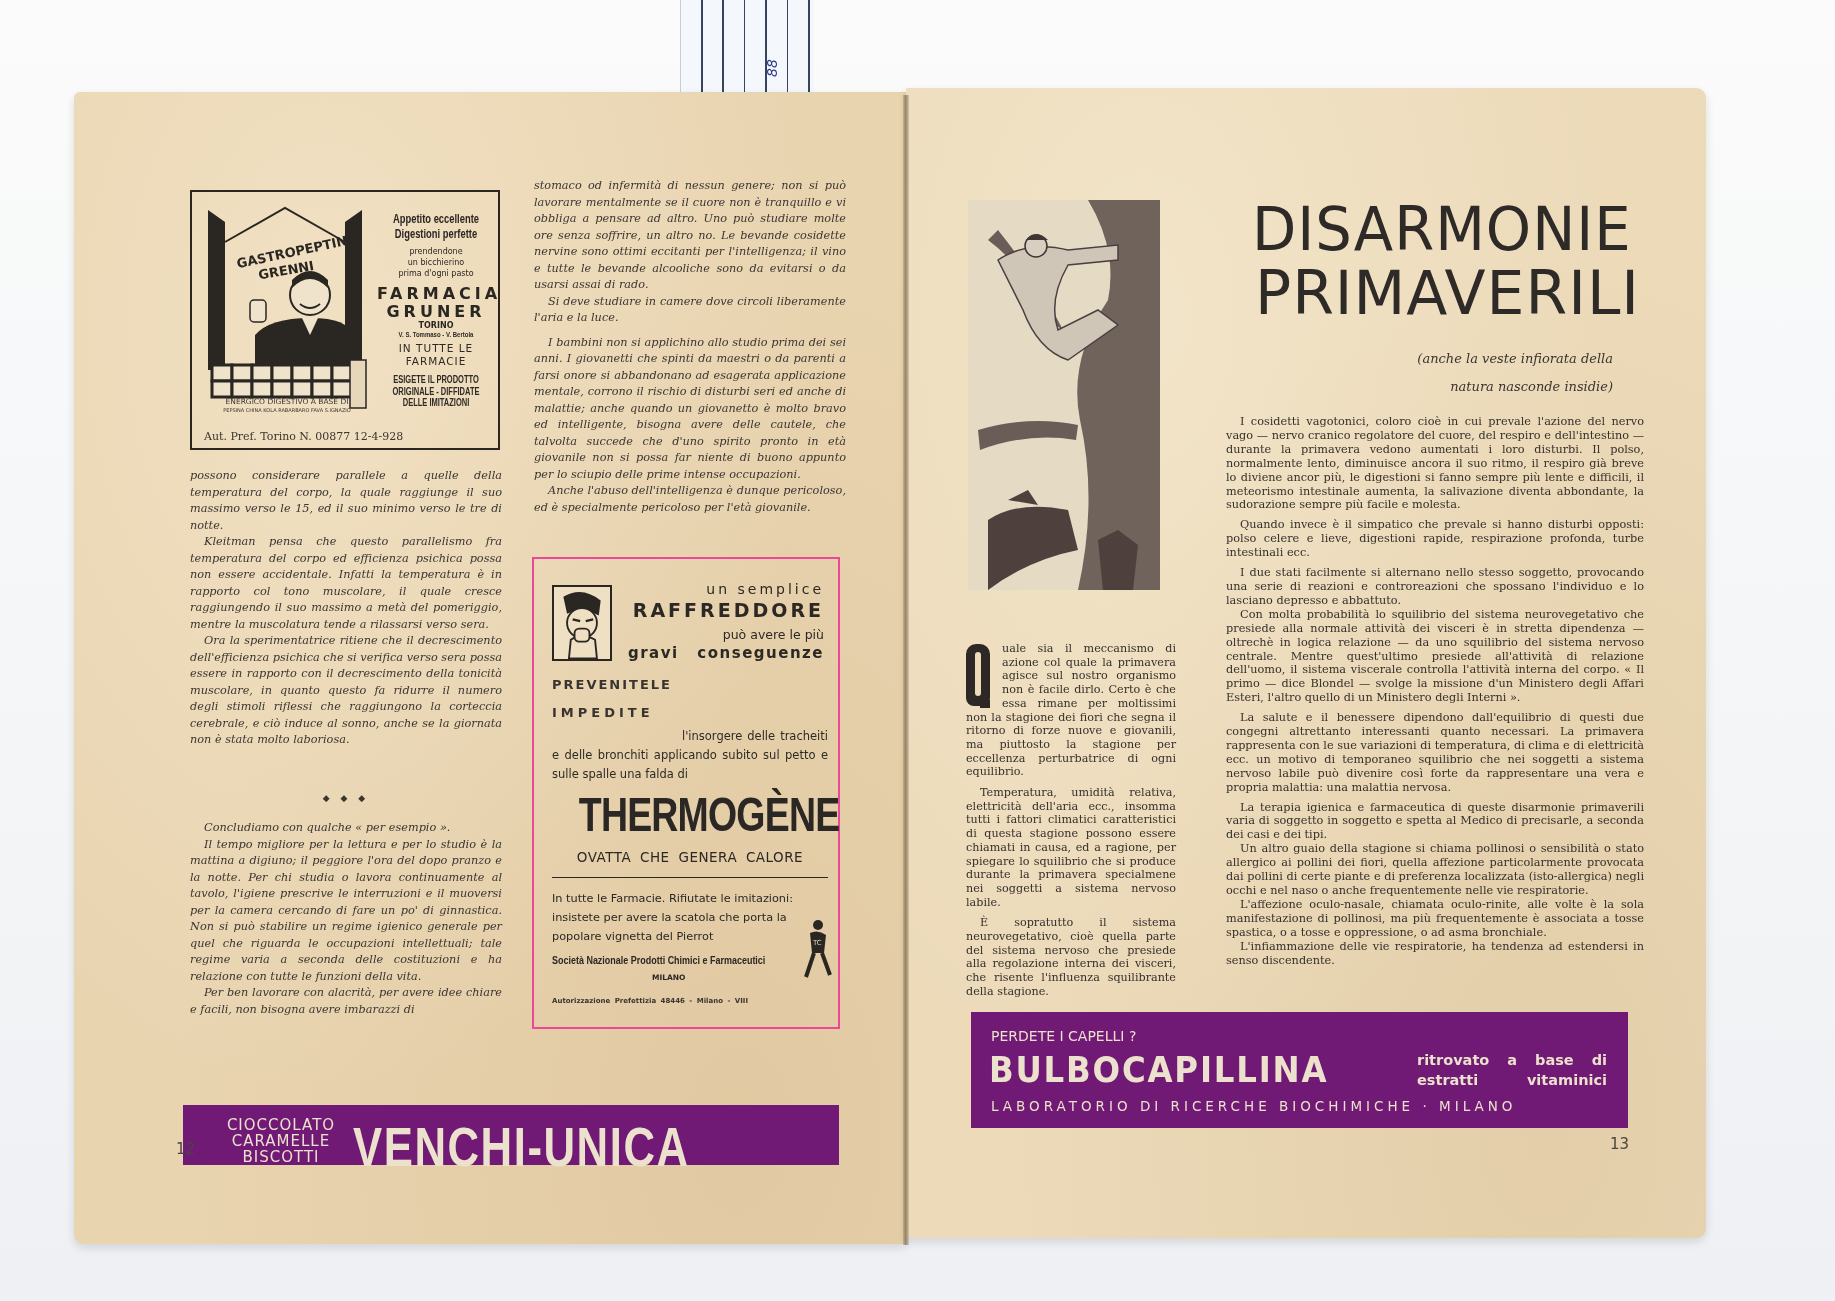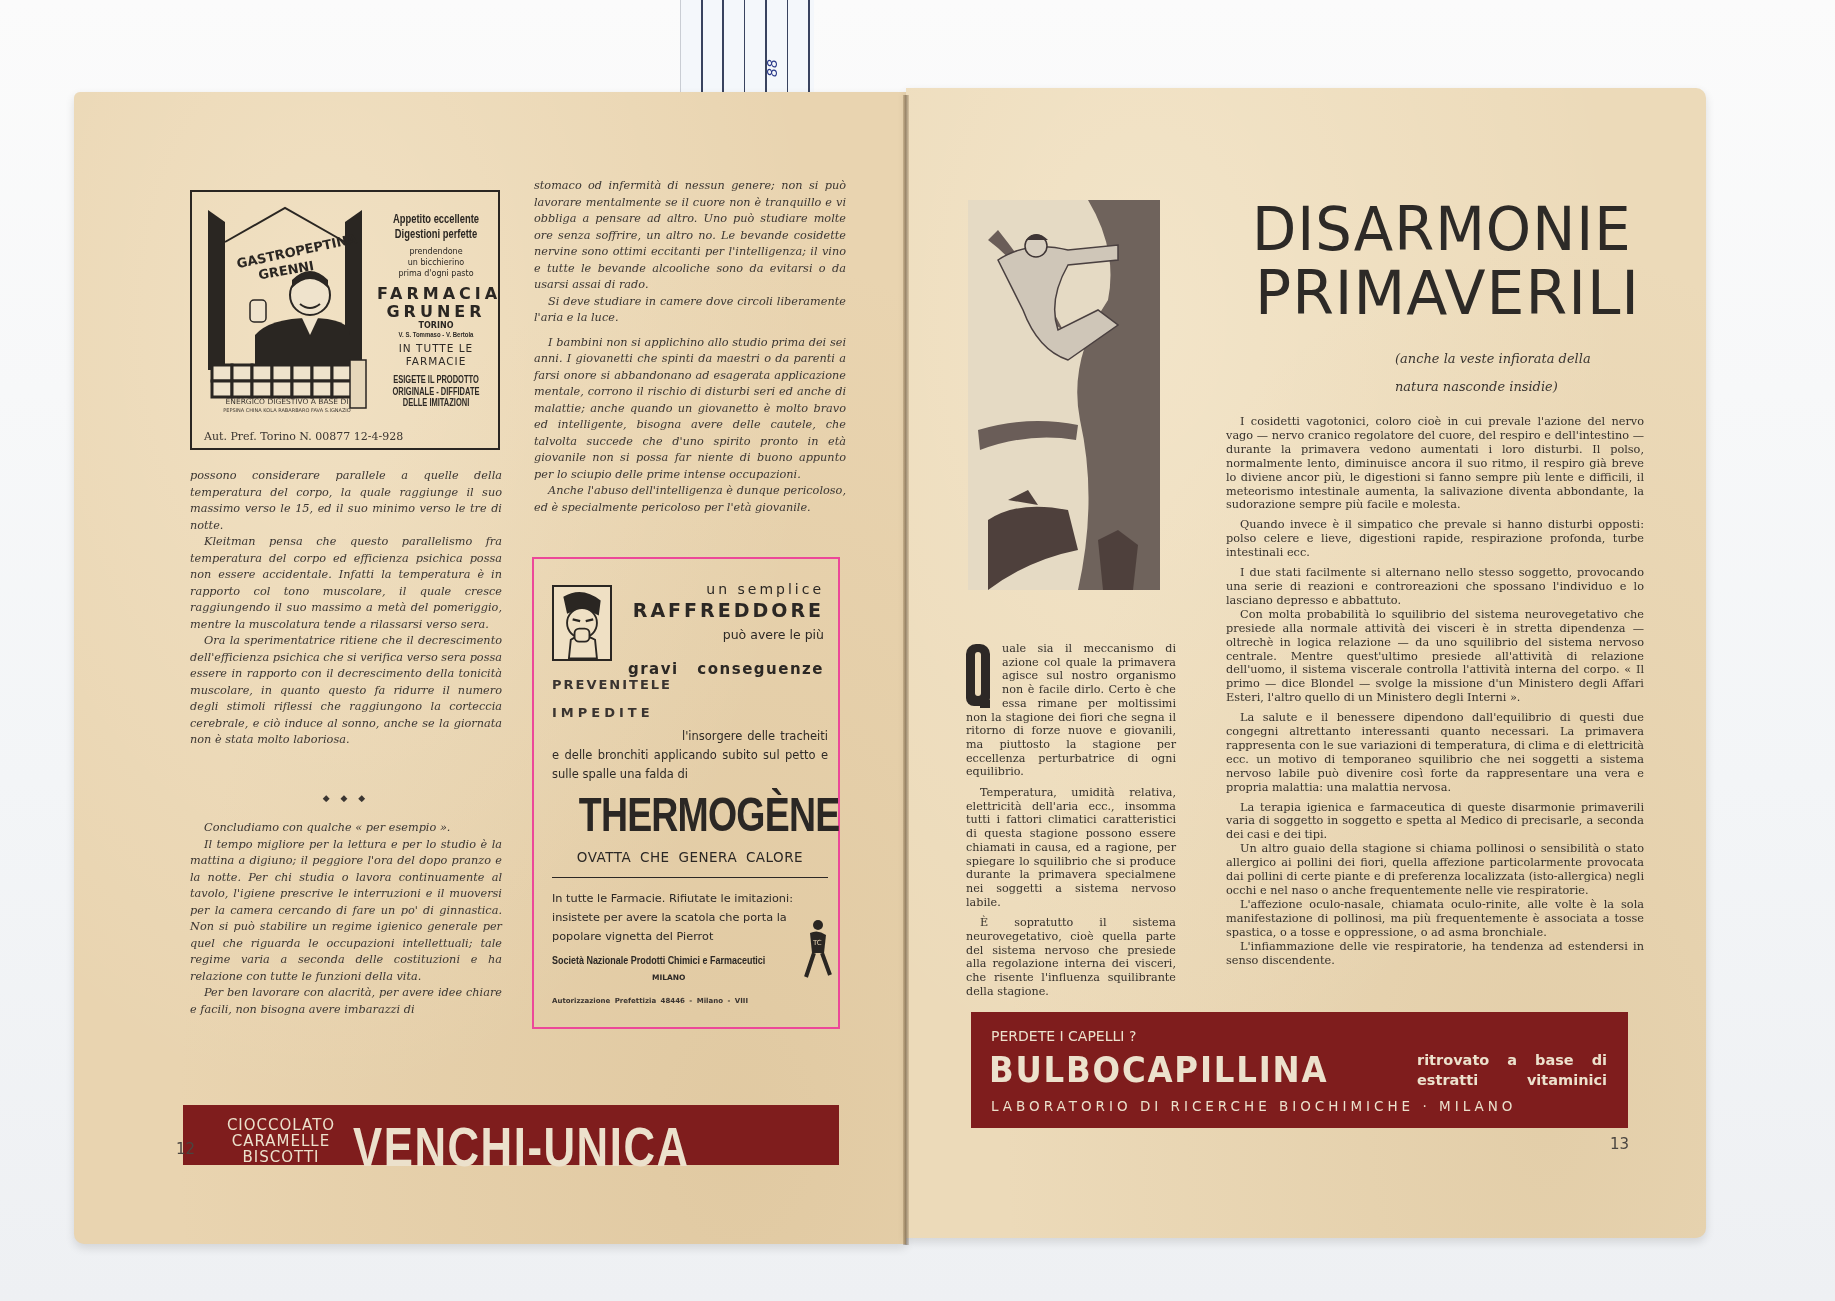--- a/index.html
+++ b/index.html
@@ -71,54 +71,54 @@
   
   .ad-thermo {
     position: absolute; left: 532px; top: 557px; width: 308px; height: 472px;
     border: 2px solid #ec4899;
   }
   .t-face { position: absolute; left: 18px; top: 26px; width: 60px; height: 76px; border: 2px solid #2a2622; background: #efe0c4; overflow: hidden; }
   .t-line { position: absolute; right: 14px; font-family: "DejaVu Sans", sans-serif; color: #2c2824; text-align: right; }
   .t-l1 { top: 22px; font-size: 14px; letter-spacing: 3px; }
   .t-l2 { top: 40px; font-size: 19px; font-weight: bold; letter-spacing: 3px; }
   .t-l3 { top: 68px; font-size: 12.5px; }
-  .t-l4 { top: 85px; font-size: 15px; font-weight: bold; letter-spacing: 1.5px; word-spacing: 12px; margin-top: 16px; }
+  .t-l4 { top: 85px; font-size: 15px; font-weight: bold; letter-spacing: 1.5px; word-spacing: 12px; }
   .t-prev { position: absolute; left: 18px; font-family: "DejaVu Sans", sans-serif; font-weight: bold; color: #3a3430; letter-spacing: 2px; }
   .t-prev.a { top: 118px; font-size: 13px; }
   .t-prev.b { top: 146px; font-size: 13px; letter-spacing: 4px; }
   .t-para { position: absolute; left: 18px; top: 168px; width: 276px; font-family: "DejaVu Sans", sans-serif; font-size: 11.5px; line-height: 19px; color: #2e2a26; text-align: justify; }
   .t-brand { position: absolute; left: 14px; top: 228px; width: 280px; text-align: center; font-family: "Liberation Sans", sans-serif; font-weight: bold; font-size: 48px; letter-spacing: -1px; color: #2b2724; transform: scaleX(.78); transform-origin: center; }
   .t-sub { position: absolute; left: 18px; top: 290px; width: 276px; font-family: "DejaVu Sans", sans-serif; font-size: 13.5px; letter-spacing: .5px; word-spacing: 4px; color: #2b2724; text-align: center; }
   .t-rule { position: absolute; left: 18px; top: 318px; width: 276px; border-top: 1.5px solid #2b2724; }
   .t-info { position: absolute; left: 18px; top: 330px; width: 250px; font-family: "DejaVu Sans", sans-serif; font-size: 11.3px; line-height: 19px; color: #2b2724; }
   .t-co { position: absolute; left: 18px; top: 395px; width: 250px; font-family: "Liberation Sans", sans-serif; font-weight: bold; font-size: 11.5px; transform: scaleX(.78); transform-origin: left; white-space: nowrap; color:#2b2724;}
   .t-mil { position: absolute; left: 118px; top: 414px; font-family: "DejaVu Sans", sans-serif; font-weight: bold; font-size: 7.5px; color:#2b2724; }
   .t-aut { position: absolute; left: 18px; top: 438px; font-family: "DejaVu Sans", sans-serif; font-weight: bold; font-size: 7px; color:#3a3430; word-spacing: 2px; }
   .t-pierrot { position: absolute; left: 268px; top: 360px; width: 30px; height: 64px; }
 
   
-  .banner { position: absolute; background: #7f1d1d; color: #ece1cc; }
+  .banner { position: absolute; background: #701a75; color: #ece1cc; }
   .venchi { left: 183px; top: 1105px; width: 656px; height: 60px; }
   .venchi .small { position: absolute; left: 38px; top: 12px; width: 120px; font-family: "DejaVu Sans", sans-serif; font-size: 15px; line-height: 16px; text-align: center; letter-spacing: 1px; }
   .venchi .big { position: absolute; left: 170px; top: 10px; font-family: "Liberation Sans", sans-serif; font-weight: bold; font-size: 56px; letter-spacing: 2px; transform: scaleX(.78); transform-origin: left; white-space: nowrap; line-height: 64px; }
 
   .bulbo { left: 971px; top: 1012px; width: 657px; height: 116px; }
   .bulbo .q { position: absolute; left: 20px; top: 16px; font-family: "DejaVu Sans", sans-serif; font-size: 14px; }
   .bulbo .big { position: absolute; left: 18px; top: 36px; font-family: "DejaVu Sans", sans-serif; font-weight: bold; font-size: 36px; letter-spacing: 2px; transform: scaleX(.9); transform-origin: left; white-space: nowrap; line-height: 44px; }
   .bulbo .side { position: absolute; left: 446px; top: 38px; width: 190px; font-family: "DejaVu Sans", sans-serif; font-weight: bold; font-size: 14.5px; line-height: 20px; text-align: justify; text-align-last: justify; }
   .bulbo .lab { position: absolute; left: 20px; top: 86px; width: 620px; font-family: "DejaVu Sans", sans-serif; font-size: 13.5px; letter-spacing: 4px; white-space: nowrap; }
 
   .pnum { position: absolute; font-family: "DejaVu Sans", sans-serif; font-size: 15px; color: #4a4540; }
 
   
   .title { position: absolute; left: 1252px; top: 196px; width: 360px; font-family: "DejaVu Sans", sans-serif; font-weight: 200; color: #2d2a27; letter-spacing: 1px; }
   .title .l1 { position:absolute; left: 0; top: 0; font-size: 60px; line-height: 66px; transform: scaleX(.96); transform-origin: left; white-space: nowrap; -webkit-text-stroke: 0; font-weight: normal; }
   .title .l2 { position:absolute; left: 3px; top: 64px; font-size: 60px; line-height: 66px; white-space: nowrap; font-weight: normal; }
   .title .dot { position:absolute; left: 350px; top: 30px; width: 4px; height: 4px; background: #2d2a27; border-radius: 50%; }
-  .subtitle { position: absolute; left: 1395px; top: 345px; width: 218px; font-family: "DejaVu Serif", serif; font-style: italic; font-size: 13px; line-height: 28px; color: #3a3530; }
+  .subtitle { position: absolute; left: 1395px; top: 345px; width: 218px; font-family: "DejaVu Serif", serif; font-style: italic; font-size: 13px; line-height: 28px; color: #3a3530; text-align: right; }
 
   
   .illus { position: absolute; left: 968px; top: 200px; width: 192px; height: 390px; background: #e7dcc6; overflow: hidden; }
 
   
   .dropcol { position: absolute; left: 966px; top: 642px; width: 210px; font-family: "DejaVu Serif", serif; font-size: 11.2px; line-height: 13.7px; color: #35302b; text-align: justify; }
   .dropcap { float: left; width: 24px; height: 62px; margin: 2px 12px 0 0; background: #2d2826; border-radius: 10px 10px 8px 8px; position: relative; }
   .dropcap::after { content:""; position:absolute; left:9px; top:8px; width:6px; height:44px; background:#ecdab9; border-radius:3px; }
   .dropcap::before { content:""; position:absolute; left:14px; top:56px; width:10px; height:8px; background:#2d2826; }
   .dropcol p + p { margin-top: 7px; text-indent: 14px; }

